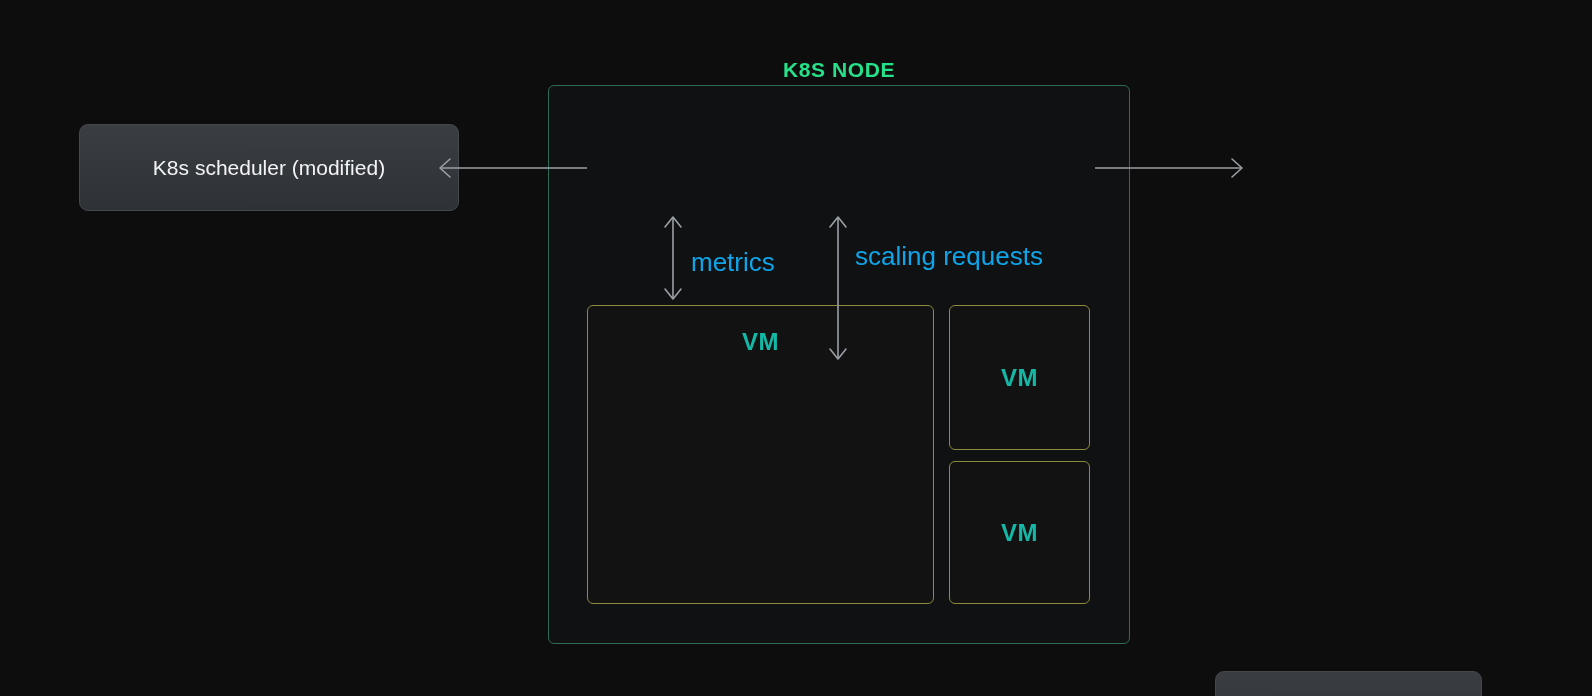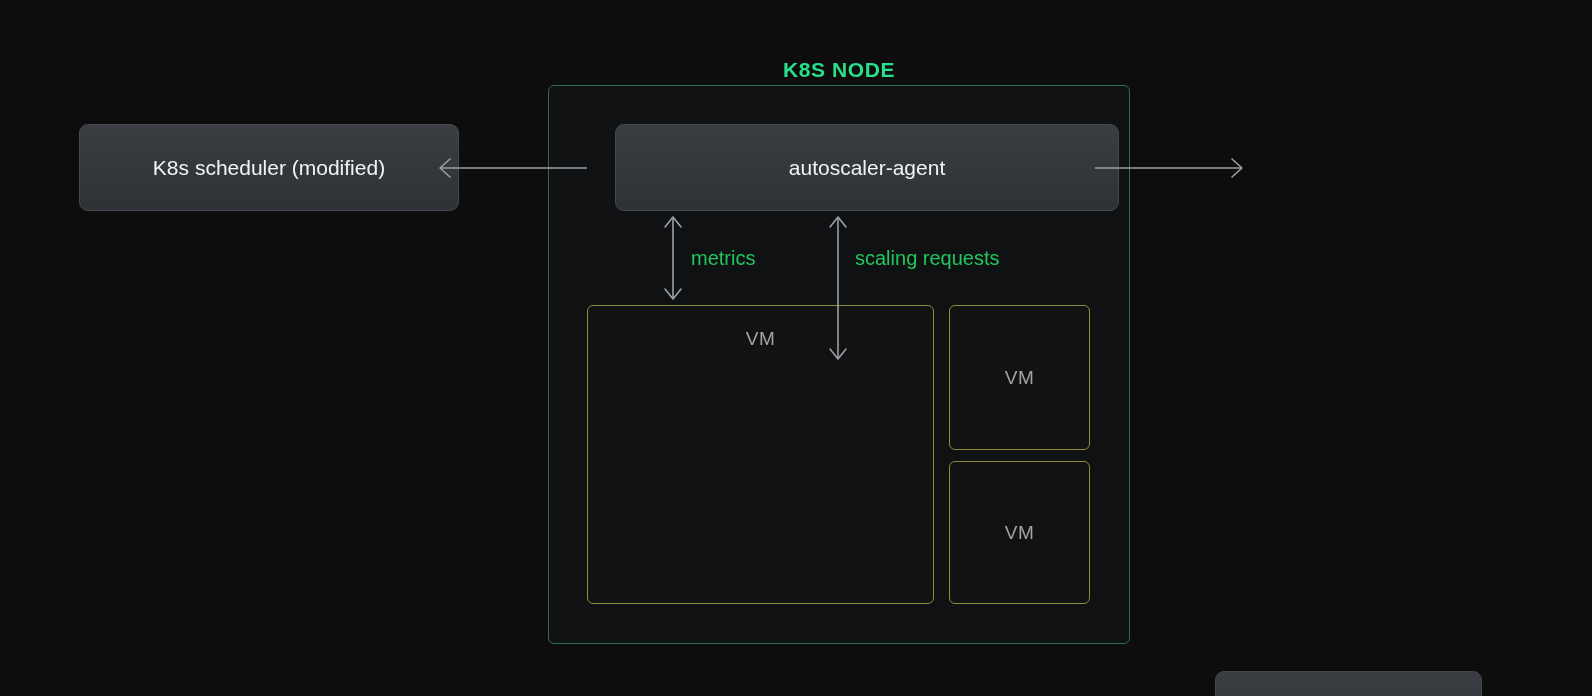--- a/index.html
+++ b/index.html
@@ -99,23 +99,23 @@
   #informant-box { top: 365px; }
 
   
   .vm-box {
     position: absolute;
     border: 1px solid #8e8a3e;
     border-radius: 6px;
     background: #121212;
   }
   .vm-label {
-    color: #a3a3a3;
-    font-size: 19px;
-    font-weight: normal;
+    color: #14b8a6;
+    font-size: 24px;
+    font-weight: bold;
     letter-spacing: 0.4px;
   }
 
   #vm-main {
     left: 587px;
     top: 305px;
     width: 347px;
     height: 299px;
   }
   #vm-main .vm-label {
@@ -141,40 +141,39 @@
   .connector svg { display: block; overflow: visible; }
 
   #conn-left   { left: 431px; top: 150px; }
   #conn-right  { left: 1091px; top: 150px; }
   #conn-metrics { left: 655px; top: 210px; }
   #conn-scaling { left: 820px; top: 210px; }
 
   
   .conn-label {
     position: absolute;
-    color: #22c55e;
-    font-size: 20px;
+    color: #0ea5e9;
+    font-size: 26px;
     white-space: nowrap;
   }
   #label-metrics { left: 691px; top: 247px; }
-  #label-scaling { left: 855px; top: 247px; }
+  #label-scaling { left: 855px; top: 241px; }
 </style>
 </head>
 <body>
 
 <div id="canvas">
 
   <div class="node-title">K8S NODE</div>
 
   <div class="node-container"></div>
 
   <div class="service-box" id="scheduler-box">K8s scheduler (modified)</div>
 
 
-  <div class="service-box" id="agent-box">autoscaler-agent</div>
 
   <div class="vm-box" id="vm-main">
     <span class="vm-label">VM</span>
     <div class="inner-box" id="informant-box">vm-informant</div>
 
   </div>
 
   <div class="vm-box vm-small" id="vm-small-1">
     <span class="vm-label">VM</span>
   </div>

